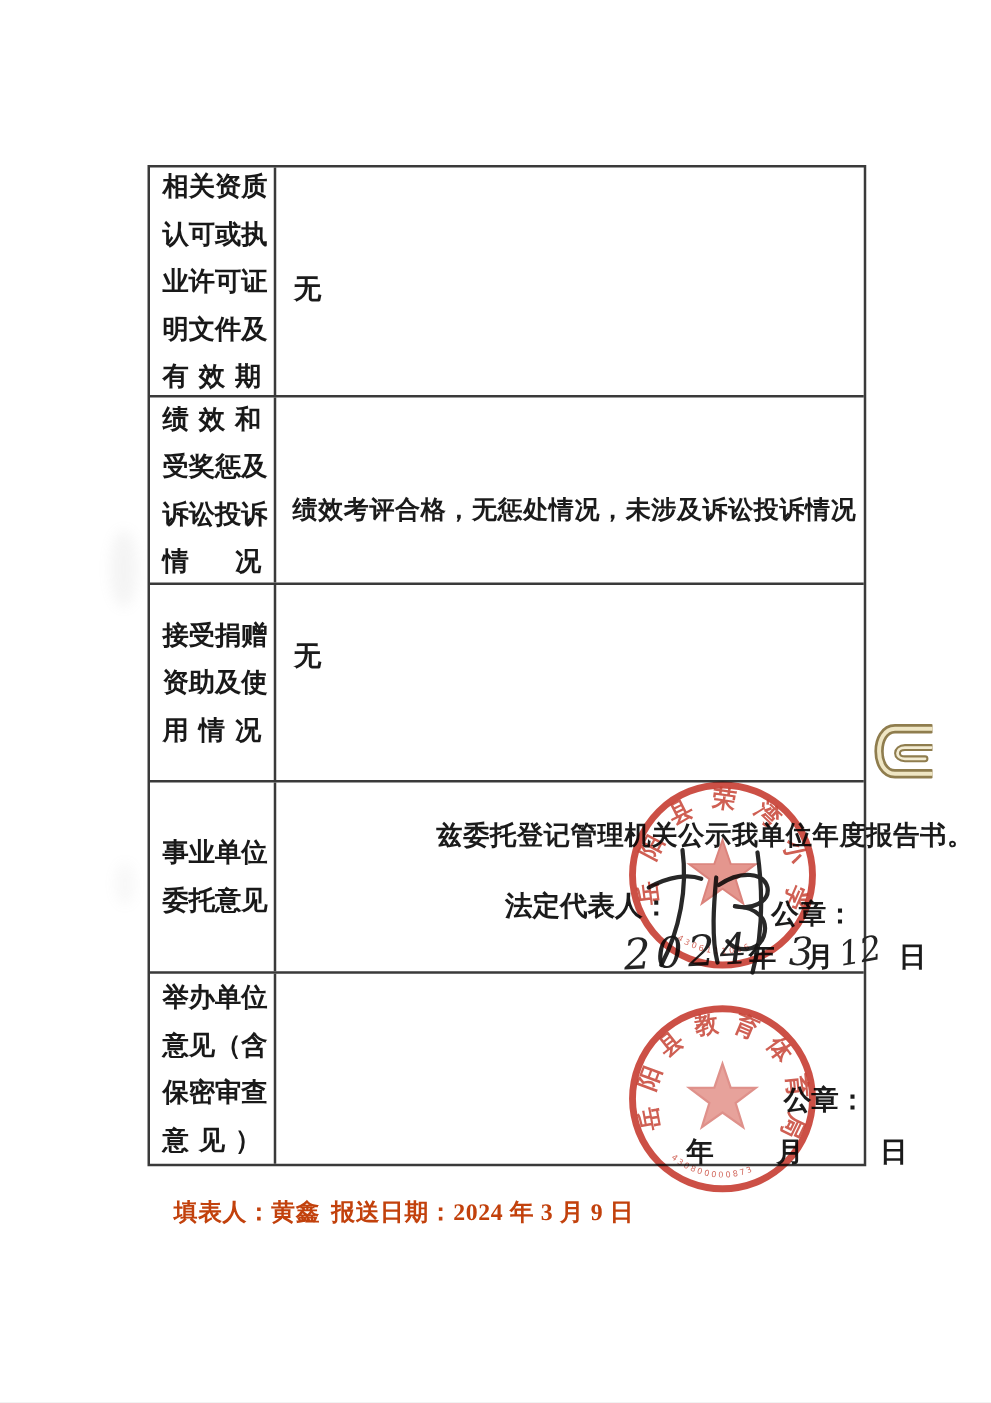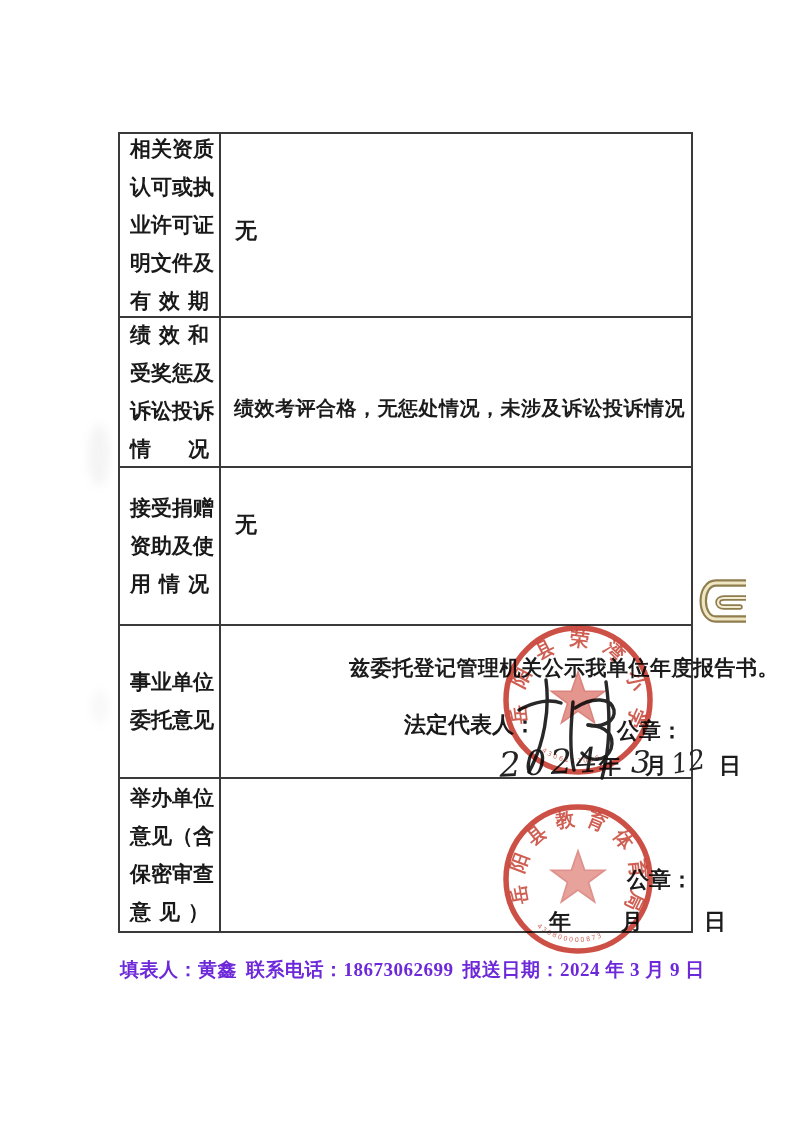--- a/index.html
+++ b/index.html
@@ -50,23 +50,23 @@
   .d-day5{left:483px;top:128px;font-size:22px;font-weight:700;}
   .sig-svg{position:absolute;left:288px;top:44px;z-index:3;}
   
   .seal{position:absolute;width:160px;height:160px;mix-blend-mode:multiply;z-index:5;}
   .seal-1{left:498px;top:620px;}
   .seal-2{left:498px;top:799px;}
   
   .paperclip{position:absolute;left:688px;top:574px;z-index:6;}
   
   .footer-line{
-    position:absolute;left:120px;top:957px;width:580px;
+    position:absolute;left:139px;top:957px;width:580px;
     font-size:19px;font-weight:700;letter-spacing:.5px;white-space:nowrap;
-    display:flex;gap:9px;color:#6d28d9;
+    display:flex;gap:9px;color:#c2410c;
   }
   
   .smudge{position:absolute;border-radius:50%;filter:blur(5px);background:#9a9a9a;}
   .smudge-a{left:88px;top:424px;width:22px;height:62px;opacity:.10;}
   .smudge-b{left:92px;top:690px;width:16px;height:34px;opacity:.07;}
 </style>
 </head>
 <body>
 
 <div class="page">
@@ -273,17 +273,16 @@
 
   <svg class="paperclip" width="58" height="54" viewBox="0 0 58 54">
     <path d="M57,9 H28 C11,9 11,45 28,45 H57" fill="none" stroke="#8f7d4e" stroke-width="7.5" stroke-linecap="round"></path>
     <path d="M57,9 H28 C11,9 11,45 28,45 H57" fill="none" stroke="#efe6c4" stroke-width="3.2" stroke-linecap="round"></path>
     <path d="M57,24 H36 C28,24 28,33 36,33 H52" fill="none" stroke="#8f7d4e" stroke-width="5.5" stroke-linecap="round"></path>
     <path d="M57,24 H36 C28,24 28,33 36,33 H52" fill="none" stroke="#f3ecd2" stroke-width="2.2" stroke-linecap="round"></path>
   </svg>
 
   <div class="footer-line">
     <span>填表人：黄鑫</span>
-    <span>联系电话：18673062699</span>
     <span>报送日期：2024 年 3 月 9 日</span>
   </div>
 
 </div>
 
 </body></html>

